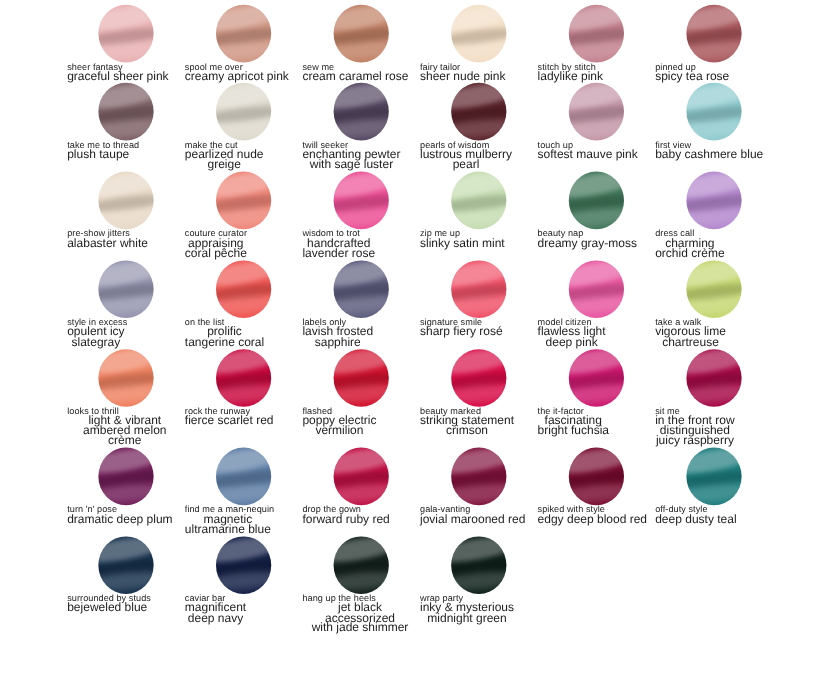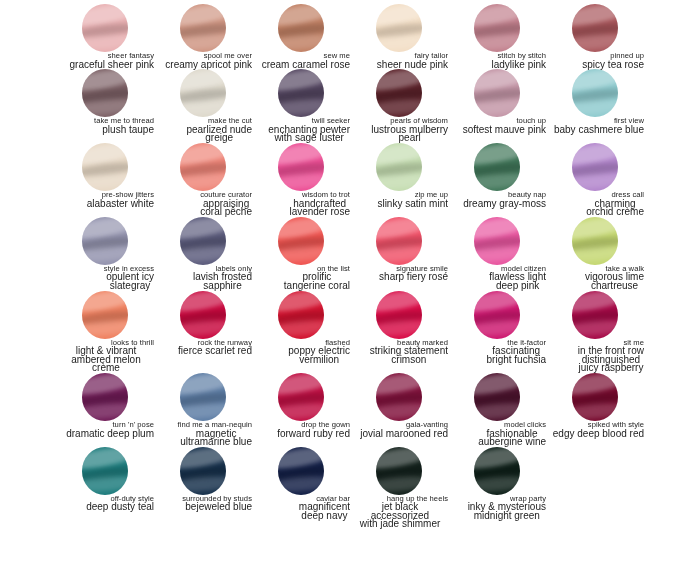--- a/index.html
+++ b/index.html
@@ -16,21 +16,21 @@
   #swatch-grid {
     display: grid;
     grid-template-columns: repeat(6, 98px);
     justify-content: center;
     padding-top: 4px;
     box-sizing: border-box;
   }
   .swatch-cell {
     display: flex;
     flex-direction: column;
-    align-items: flex-end;
+    align-items: flex-start;
     width: 98px;
   }
   .swatch-disc-wrap {
     width: 98px;
     height: 46px;
     display: flex;
     align-items: flex-start;
     justify-content: center;
   }
   .swatch-disc {
@@ -345,44 +345,44 @@
         </div>
       </div>
       <div class="swatch-name">style in excess</div>
       <div class="swatch-desc">
         <span class="swatch-desc-line">opulent icy</span>
         <span class="swatch-desc-line">slategray</span>
       </div>
     </div>
     <div class="swatch-cell">
       <div class="swatch-disc-wrap">
+        <div class="swatch-disc" style="background: rgb(239, 84, 80);">
+          <div class="sheen-a"></div>
+          <div class="sheen-b"></div>
+          <div class="sheen-c"></div>
+        </div>
+      </div>
+      <div class="swatch-name">on the list</div>
+      <div class="swatch-desc">
+        <span class="swatch-desc-line">prolific</span>
+        <span class="swatch-desc-line">tangerine coral</span>
+      </div>
+    </div>
+    <div class="swatch-cell">
+      <div class="swatch-disc-wrap">
         <div class="swatch-disc" style="background: rgb(91, 91, 124);">
           <div class="sheen-a"></div>
           <div class="sheen-b"></div>
           <div class="sheen-c"></div>
         </div>
       </div>
       <div class="swatch-name">labels only</div>
       <div class="swatch-desc">
         <span class="swatch-desc-line">lavish frosted</span>
         <span class="swatch-desc-line">sapphire</span>
-      </div>
-    </div>
-    <div class="swatch-cell">
-      <div class="swatch-disc-wrap">
-        <div class="swatch-disc" style="background: rgb(239, 84, 80);">
-          <div class="sheen-a"></div>
-          <div class="sheen-b"></div>
-          <div class="sheen-c"></div>
-        </div>
-      </div>
-      <div class="swatch-name">on the list</div>
-      <div class="swatch-desc">
-        <span class="swatch-desc-line">prolific</span>
-        <span class="swatch-desc-line">tangerine coral</span>
       </div>
     </div>
     <div class="swatch-cell">
       <div class="swatch-disc-wrap">
         <div class="swatch-disc" style="background: rgb(240, 81, 104);">
           <div class="sheen-a"></div>
           <div class="sheen-b"></div>
           <div class="sheen-c"></div>
         </div>
       </div>
@@ -551,34 +551,20 @@
           <div class="sheen-c"></div>
         </div>
       </div>
       <div class="swatch-name">gala-vanting</div>
       <div class="swatch-desc">
         <span class="swatch-desc-line">jovial marooned red</span>
       </div>
     </div>
     <div class="swatch-cell">
       <div class="swatch-disc-wrap">
-        <div class="swatch-disc" style="background: rgb(77, 19, 46);">
-          <div class="sheen-a"></div>
-          <div class="sheen-b"></div>
-          <div class="sheen-c"></div>
-        </div>
-      </div>
-      <div class="swatch-name">model clicks</div>
-      <div class="swatch-desc">
-        <span class="swatch-desc-line">fashionable</span>
-        <span class="swatch-desc-line">aubergine wine</span>
-      </div>
-    </div>
-    <div class="swatch-cell">
-      <div class="swatch-disc-wrap">
         <div class="swatch-disc" style="background: rgb(119, 10, 46);">
           <div class="sheen-a"></div>
           <div class="sheen-b"></div>
           <div class="sheen-c"></div>
         </div>
       </div>
       <div class="swatch-name">spiked with style</div>
       <div class="swatch-desc">
         <span class="swatch-desc-line">edgy deep blood red</span>
       </div>

